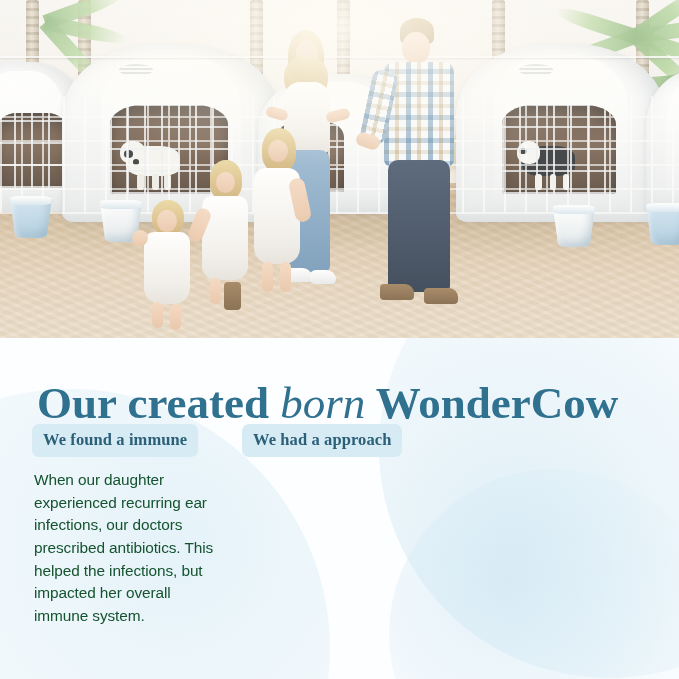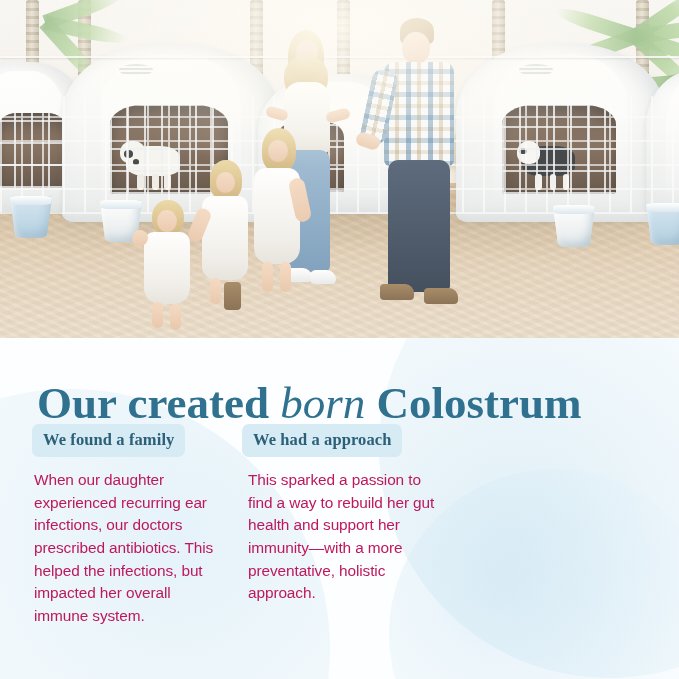--- a/index.html
+++ b/index.html
@@ -269,21 +269,21 @@
     padding: 6px 11px 7px 11px;
     border-radius: 7px;
     white-space: nowrap;
   }
   .col-body {
     margin-top: 12px;
     padding-left: 8px;
     font-family: "Liberation Sans", sans-serif;
     font-size: 15.4px;
     line-height: 1.47;
-    color: #be185d;
+    color: #14532d;
     letter-spacing: -.1px;
   }
   .col-1 .pill { margin-left: 6px; }
   .col-2 .pill { margin-left: 2px; }
   .col-3 .pill { margin-left: 0px; }
 </style>
 </head>
 <body>
 
 <div class="page">
@@ -439,29 +439,28 @@
     </div>
 
     <div class="photo-glow"></div>
   </div>
 
   <div class="panel">
     <div class="swoosh-a"></div>
     <div class="swoosh-b"></div>
     <div class="swoosh-c"></div>
 
-    <h1 class="headline"><span class="w-bold">Our created </span><span class="w-ital">born</span><span class="w-bold"> Colostrum</span></h1>
+    <h1 class="headline"><span class="w-bold">Our created </span><span class="w-ital">born</span><span class="w-bold"> WonderCow</span></h1>
 
     <div class="columns">
       <div class="col col-1">
-        <div class="pill">We found a family</div>
+        <div class="pill">We found a immune</div>
         <p class="col-body">When our daughter experienced recurring ear infections, our doctors prescribed antibiotics. This helped the infections, but impacted her overall immune system.</p>
       </div>
       <div class="col col-2">
         <div class="pill">We had a approach</div>
-        <p class="col-body">This sparked a passion to find a way to rebuild her gut health and support her immunity—with a more preventative, holistic approach.</p>
       </div>
       <div class="col col-3">
       </div>
     </div>
   </div>
 
 </div>
 
 </body></html>

